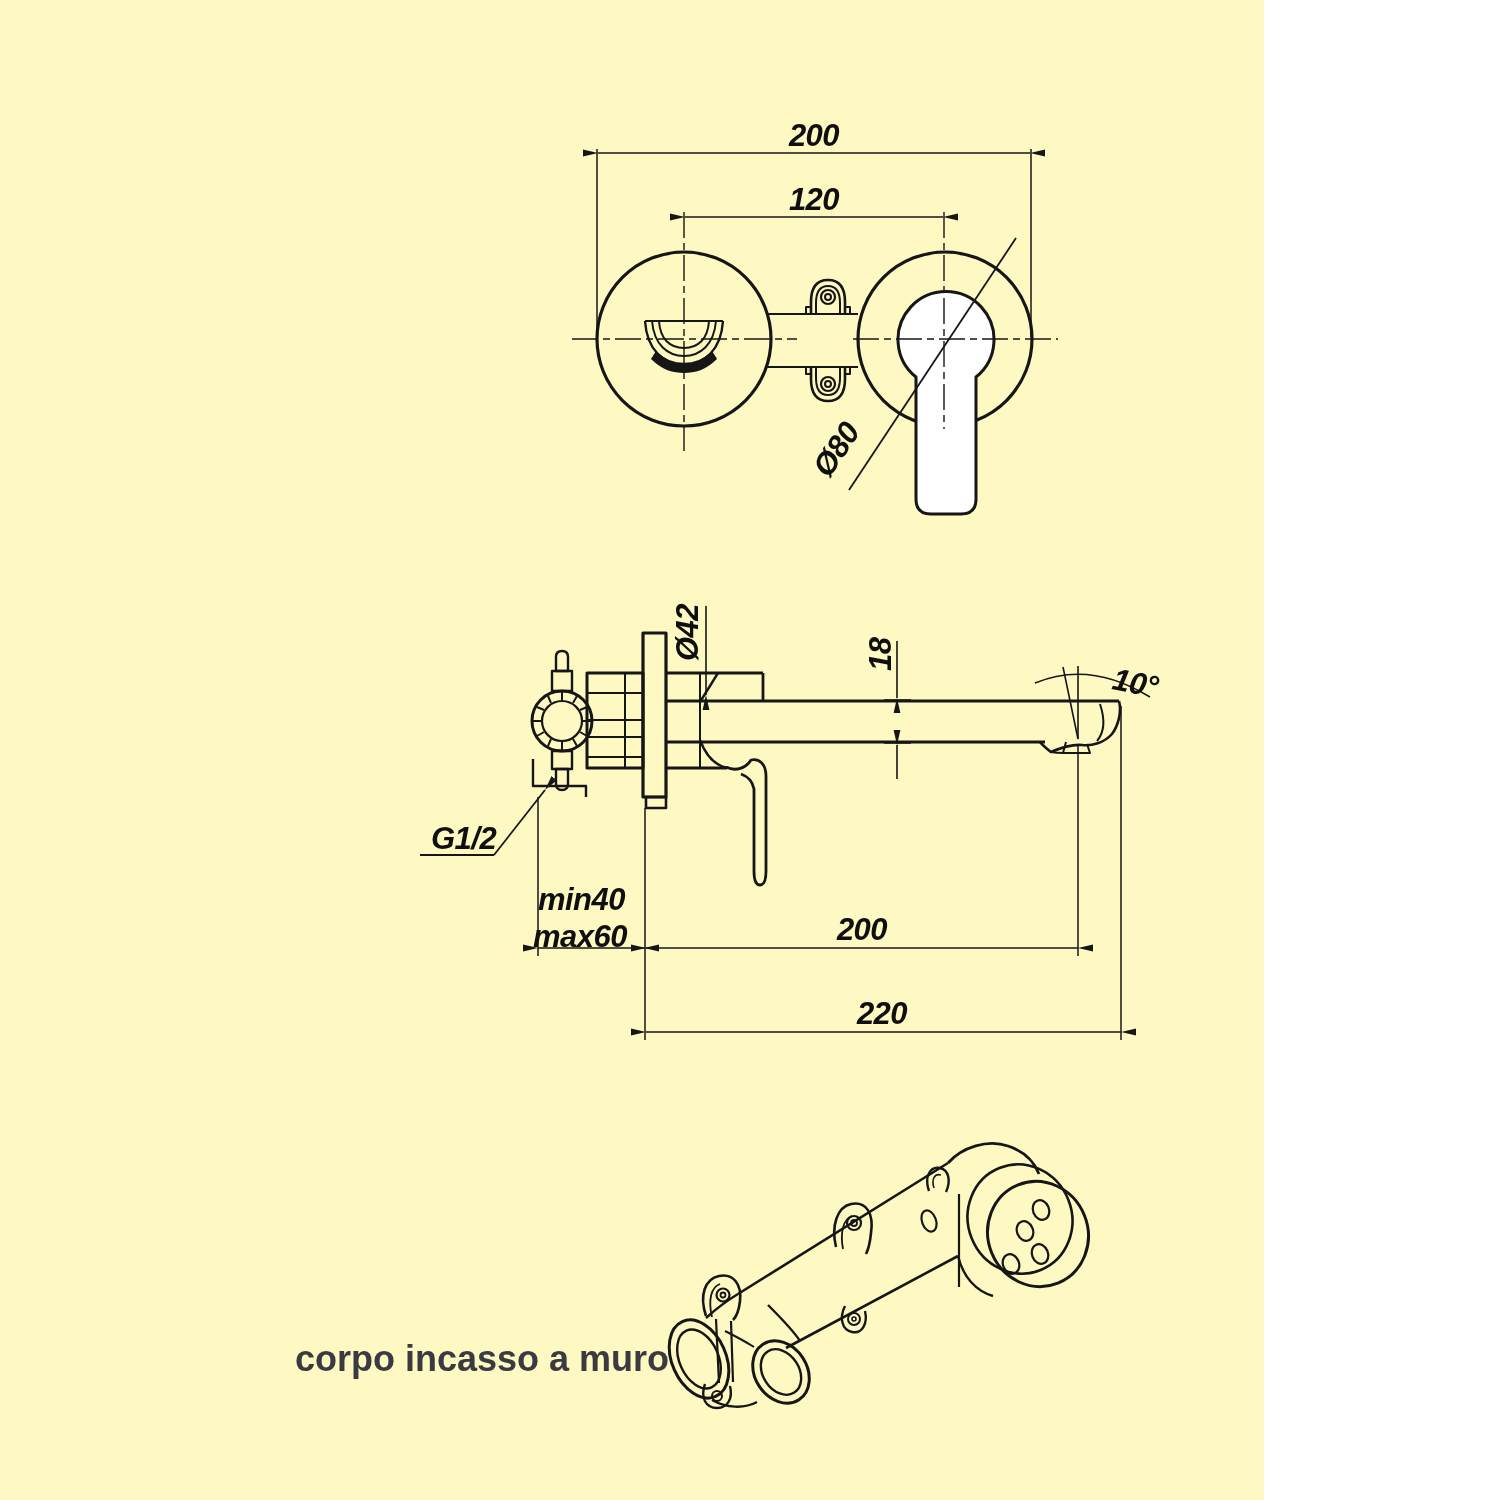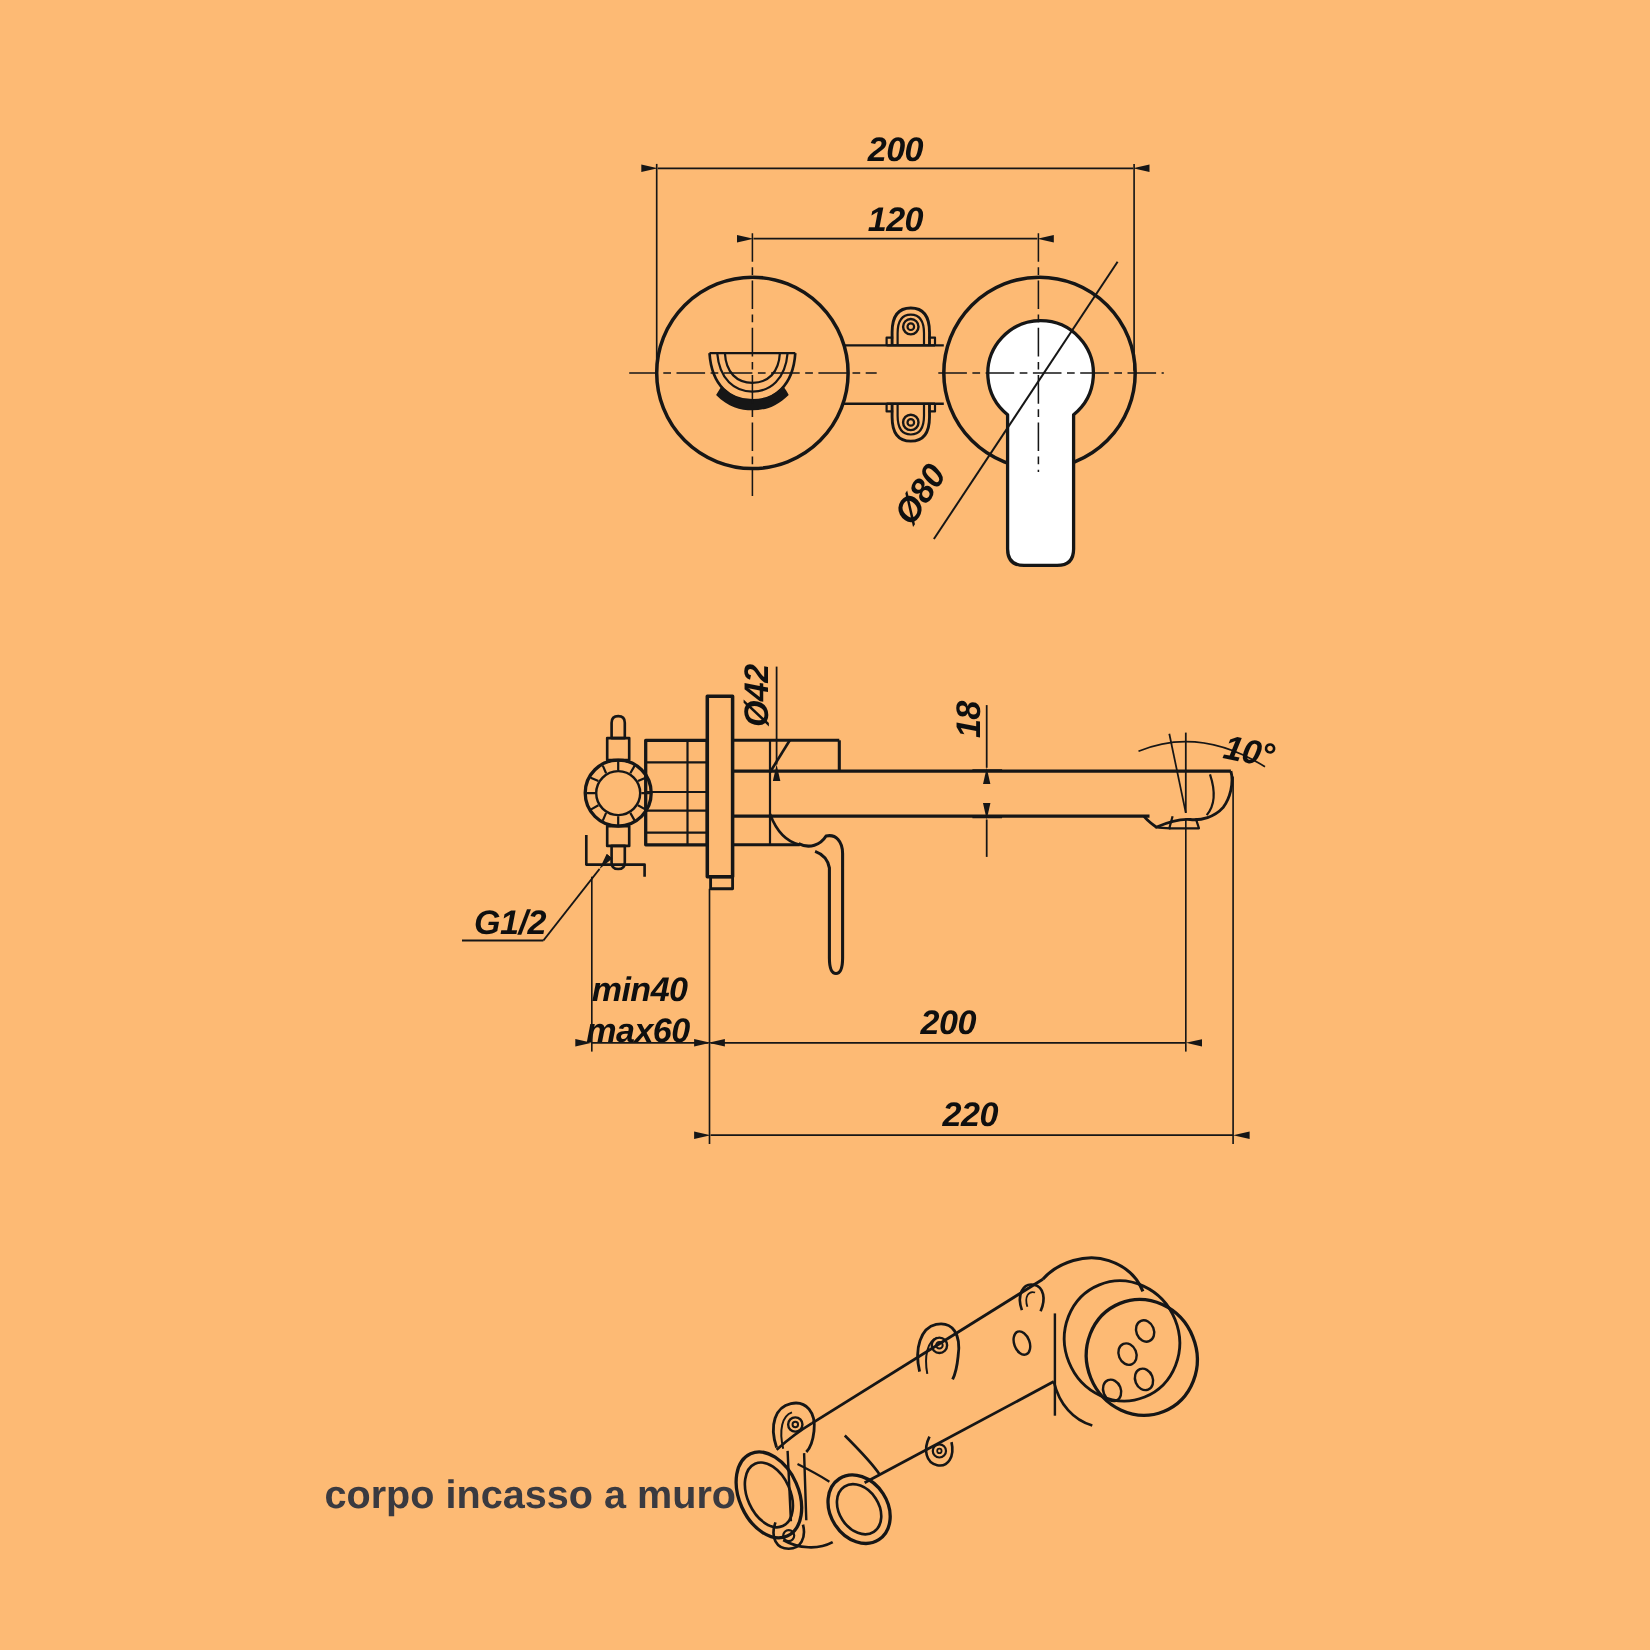--- a/index.html
+++ b/index.html
@@ -1,16 +1,16 @@
 <!DOCTYPE html>
 <html><head>
 <meta charset="utf-8">
 <style>
   html,body{margin:0;padding:0;background:#ffffff;}
-  .stage{width:1500px;height:1500px;background:#fdba74;position:relative;overflow:hidden;}
+  .stage{width:1264px;height:1500px;background:#fef9c3;position:relative;overflow:hidden;}
   svg{display:block;}
   .ol   {fill:none;stroke:#161616;stroke-width:3;stroke-linecap:butt;stroke-linejoin:round;}
   .ol32 {fill:none;stroke:#161616;stroke-width:3.2;stroke-linejoin:round;}
   .ol28 {fill:none;stroke:#161616;stroke-width:2.8;stroke-linejoin:round;}
   .ol26 {fill:none;stroke:#161616;stroke-width:2.6;stroke-linejoin:round;}
   .ol24 {fill:none;stroke:#161616;stroke-width:2.4;stroke-linejoin:round;}
   .ol22 {fill:none;stroke:#161616;stroke-width:2.2;stroke-linejoin:round;}
   .ol2  {fill:none;stroke:#161616;stroke-width:2;stroke-linejoin:round;}
   .ol18 {fill:none;stroke:#161616;stroke-width:1.8;stroke-linejoin:round;}
   .thin {fill:none;stroke:#161616;stroke-width:1.6;}

